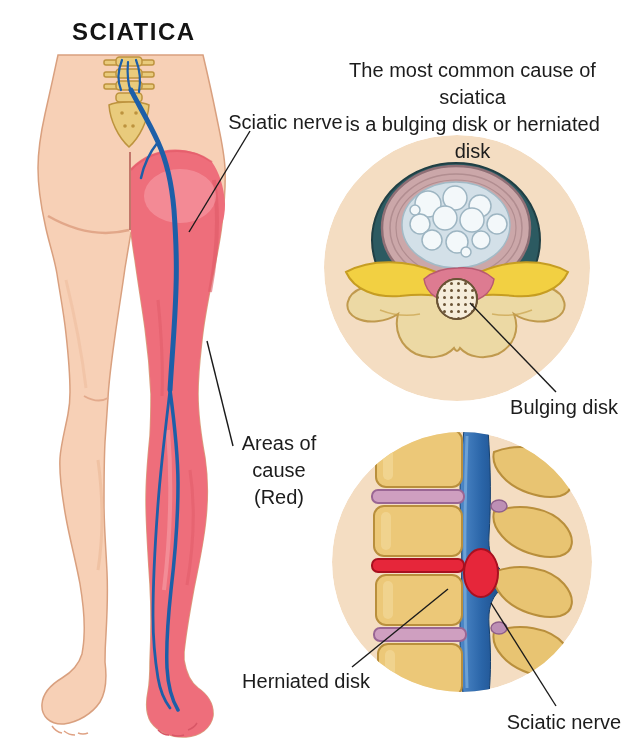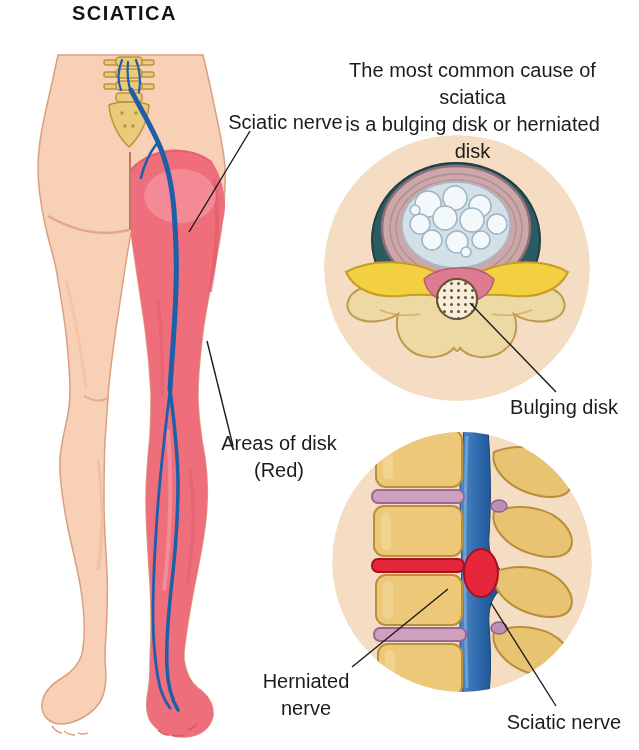--- a/index.html
+++ b/index.html
@@ -1,21 +1,21 @@
 <!DOCTYPE html>
 <html><head>
 <meta charset="utf-8">
 <style>
   html,body { margin:0; padding:0; background:#ffffff; }
   body { width:639px; height:750px; font-family:"Liberation Sans", sans-serif; }
   .canvas { position:relative; width:639px; height:750px; background:#ffffff; overflow:hidden; }
   svg.art { position:absolute; left:0; top:0; }
   .label { position:absolute; color:#1c1c1c; font-size:20px; line-height:1.35;
            text-align:center; white-space:pre-line; }
-  .title { position:absolute; left:72px; top:2px; font-size:20px; font-weight:bold;
+  .title { position:absolute; left:72px; top:18px; font-size:24px; font-weight:bold;
            letter-spacing:1.5px; color:#141414; }
   .caption { left:330px; top:57px; width:285px; }
   .lbl-nerve-main { left:228px; top:109px; width:115px; }
   .lbl-pain { left:220px; top:430px; width:118px; }
   .lbl-bulging { left:503px; top:394px; width:122px; }
   .lbl-herniated { left:242px; top:668px; width:128px; }
   .lbl-nerve-inset { left:503px; top:709px; width:122px; }
 </style>
 </head>
 <body>
@@ -222,19 +222,19 @@
     <line x1="470" y1="303" x2="556" y2="392"></line>
     <line x1="352" y1="667" x2="448" y2="589"></line>
     <line x1="556" y1="706" x2="491" y2="603"></line>
   </g>
 </svg>
 
 <div class="title">SCIATICA</div>
 <div class="label caption">The most common cause of sciatica
 is a bulging disk or herniated disk</div>
 <div class="label lbl-nerve-main">Sciatic nerve</div>
-<div class="label lbl-pain">Areas of disk
+<div class="label lbl-pain">Areas of cause
 (Red)</div>
 <div class="label lbl-bulging">Bulging disk</div>
-<div class="label lbl-herniated">Herniated nerve</div>
+<div class="label lbl-herniated">Herniated disk</div>
 <div class="label lbl-nerve-inset">Sciatic nerve</div>
 
 </div>
 
 </body></html>

